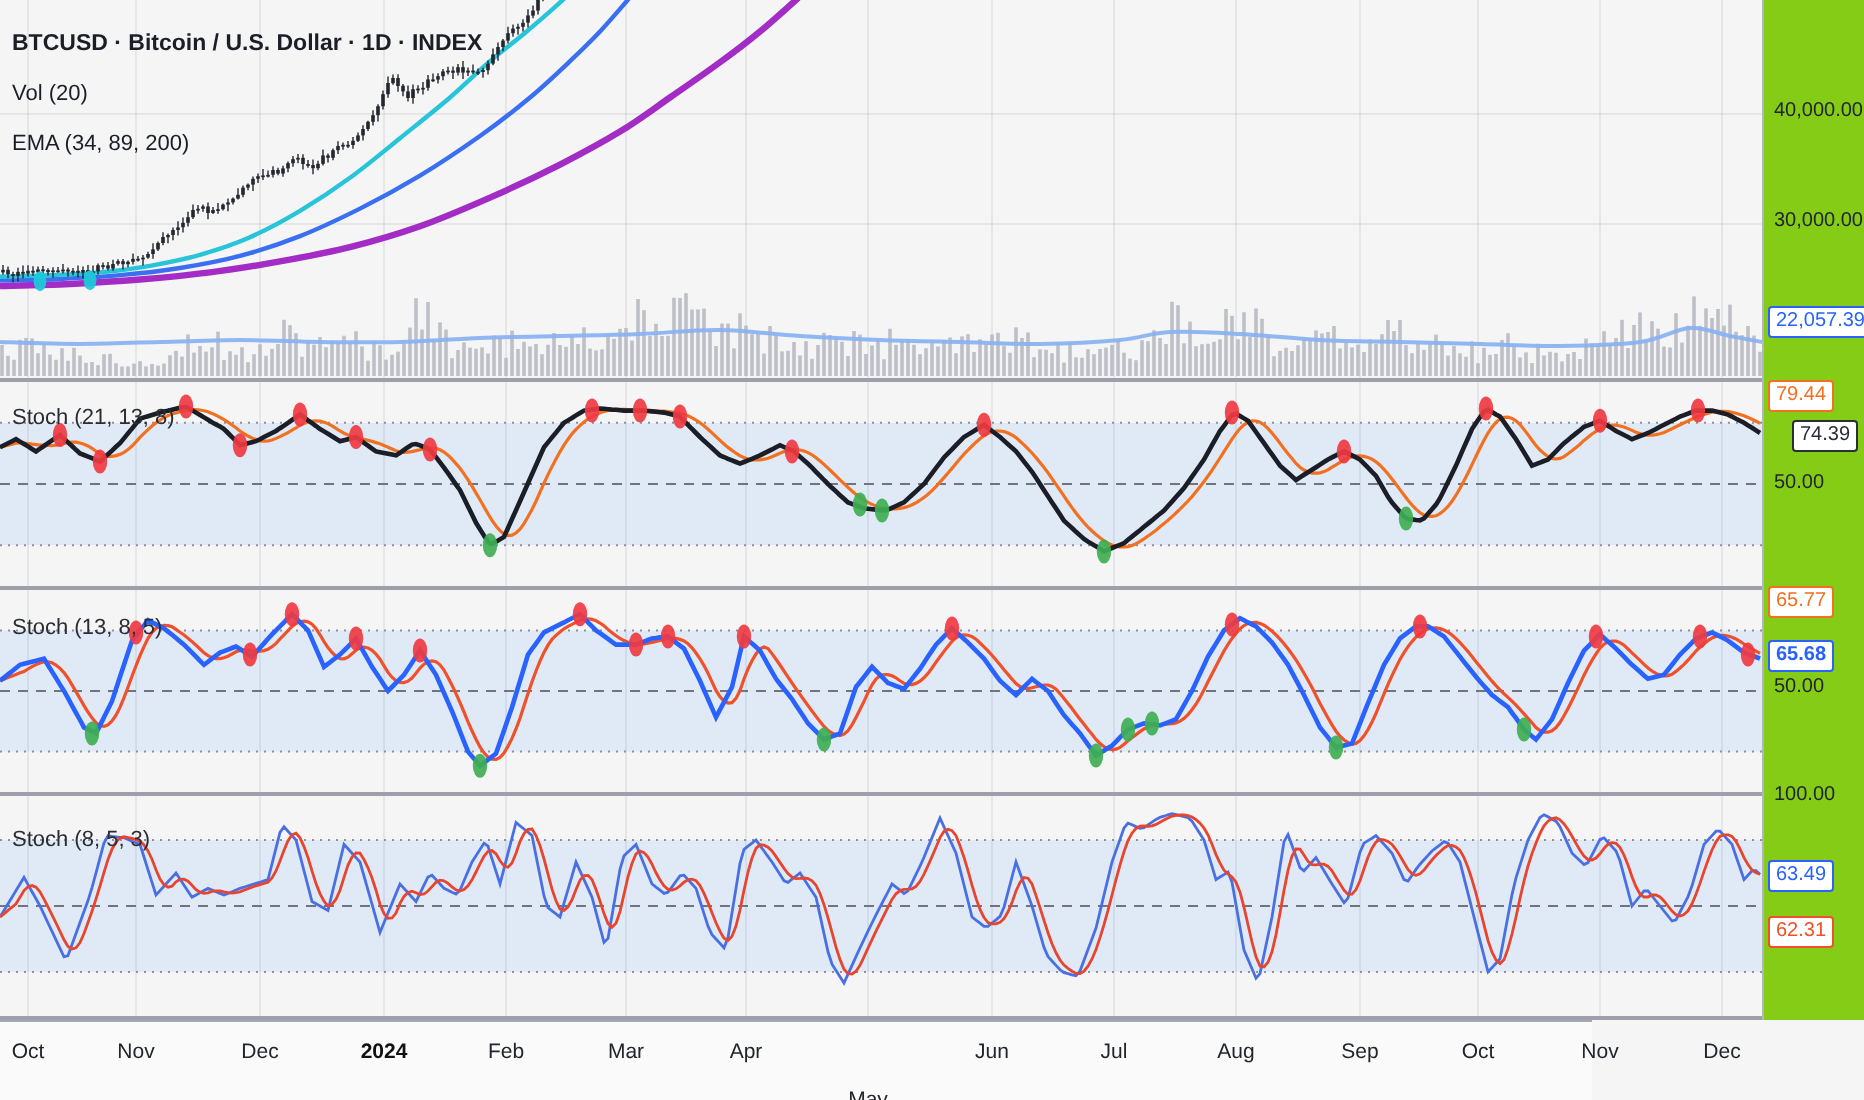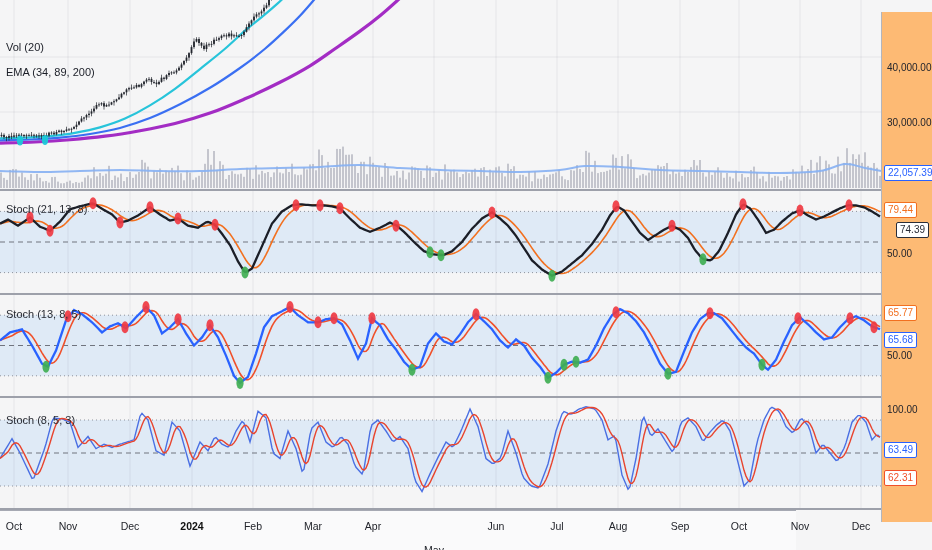--- a/index.html
+++ b/index.html
@@ -3,21 +3,21 @@
 <meta charset="utf-8">
 <style>
   html,body{margin:0;padding:0;background:#e9e9ea;}
   .app{position:relative;width:932px;height:550px;background:#f5f5f6;overflow:hidden;
        font-family:"Liberation Sans",sans-serif;-webkit-font-smoothing:antialiased;}
   #chart-svg{position:absolute;left:0;top:0;display:block;}
   .legend-line{position:absolute;left:6px;font-size:11px;color:#1b1e27;white-space:nowrap;z-index:5;}
   .legend-title{font-weight:700;font-size:11.5px;}
   .pane-label{position:absolute;left:6px;font-size:11px;color:#2a2d35;white-space:nowrap;z-index:5;}
   .sep{position:absolute;left:0;width:881px;height:2px;background:#9da0aa;z-index:4;}
-  .price-axis{position:absolute;left:881px;top:12px;width:51px;height:510px;background:#fdba74;
+  .price-axis{position:absolute;left:881px;top:0;width:51px;height:510px;background:#84cc16;
               border-left:1px solid #b2b5be;z-index:6;}
   .ax-plain{position:absolute;left:5px;font-size:10px;color:#23252c;white-space:nowrap;}
   .ax-box{position:absolute;left:2px;background:#ffffff;border:1px solid;border-radius:2px;
           font-size:10px;line-height:14px;padding:0 3px;white-space:nowrap;}
   .time-axis{position:absolute;left:0;top:510px;width:796px;height:40px;background:#fafafb;
              border-top:1px solid #a6a9b3;z-index:6;}
   .t-label{position:absolute;top:9px;transform:translateX(-50%);font-size:10.5px;color:#23252c;}
   .t-label.bold{font-weight:700;color:#111;}
 </style>
 </head>
@@ -675,20 +675,21 @@
       <ellipse cx="576" cy="361.7" rx="3.6" ry="6" fill="#3fae53" opacity="0.92"></ellipse>
       <ellipse cx="668" cy="373.8" rx="3.6" ry="6" fill="#3fae53" opacity="0.92"></ellipse>
       <ellipse cx="762" cy="364.7" rx="3.6" ry="6" fill="#3fae53" opacity="0.92"></ellipse>
       <line x1="0" y1="420" x2="881" y2="420" stroke="#8e929c" stroke-width="1" stroke-dasharray="1,3"></line>
       <line x1="0" y1="453" x2="881" y2="453" stroke="#70747e" stroke-width="1" stroke-dasharray="5,4"></line>
       <line x1="0" y1="486" x2="881" y2="486" stroke="#8e929c" stroke-width="1" stroke-dasharray="1,3"></line>
       <path d="M0.0,458.5L2.0,455.2L4.0,451.9L6.0,448.6L8.0,445.3L10.0,442.0L12.0,438.7L14.0,442.3L16.0,445.9L18.0,449.4L20.0,453.0L22.0,457.2L24.0,461.5L26.0,465.7L28.0,469.9L30.0,474.2L32.0,478.4L34.0,477.8L36.0,472.3L38.0,466.8L40.0,461.3L42.0,455.8L44.0,450.3L46.0,443.8L48.0,436.4L50.0,428.9L52.0,421.5L54.0,417.9L56.0,418.2L58.0,418.4L60.0,418.7L62.0,418.9L64.0,419.7L66.0,420.6L68.0,421.4L70.0,422.2L72.0,428.5L74.0,434.9L76.0,441.2L78.0,447.5L80.0,445.3L82.0,443.1L84.0,440.9L86.0,438.7L88.0,436.5L90.0,439.5L92.0,442.6L94.0,445.6L96.0,448.6L98.0,447.5L100.0,446.4L102.0,445.3L104.0,444.2L106.0,445.0L108.0,445.9L110.0,446.7L112.0,447.5L114.0,446.7L116.0,445.9L118.0,445.0L120.0,444.2L122.0,443.6L124.0,442.9L126.0,442.3L128.0,441.7L130.0,441.1L132.0,440.4L134.0,439.8L136.0,431.9L138.0,424.1L140.0,416.2L142.0,413.4L144.0,415.6L146.0,417.8L148.0,420.0L150.0,427.7L152.0,435.4L154.0,443.1L156.0,450.8L158.0,451.9L160.0,453.0L162.0,454.1L164.0,455.2L166.0,446.9L168.0,438.7L170.0,430.4L172.0,422.2L174.0,424.4L176.0,426.6L178.0,428.8L180.0,431.0L182.0,438.0L184.0,445.1L186.0,452.1L188.0,459.2L190.0,466.2L192.0,461.4L194.0,456.5L196.0,451.7L198.0,446.8L200.0,442.0L202.0,444.2L204.0,446.4L206.0,448.6L208.0,450.8L210.0,446.7L212.0,442.6L214.0,438.5L216.0,437.6L218.0,439.8L220.0,442.0L222.0,444.2L224.0,445.1L226.0,446.1L228.0,447.0L230.0,445.1L232.0,440.4L234.0,435.7L236.0,431.0L238.0,427.9L240.0,424.7L242.0,421.6L244.0,423.1L246.0,429.4L248.0,435.7L250.0,442.0L252.0,434.3L254.0,426.6L256.0,418.9L258.0,411.2L260.0,412.9L262.0,414.5L264.0,416.1L266.0,417.8L268.0,427.9L270.0,437.9L272.0,448.0L274.0,453.8L276.0,455.4L278.0,456.9L280.0,458.5L282.0,451.6L284.0,444.8L286.0,437.9L288.0,431.0L290.0,435.4L292.0,439.8L294.0,444.2L296.0,448.6L298.0,456.1L300.0,463.7L302.0,471.2L304.0,469.2L306.0,457.7L308.0,446.1L310.0,434.6L312.0,427.9L314.0,426.0L316.0,424.1L318.0,422.2L320.0,427.1L322.0,432.1L324.0,437.1L326.0,442.0L328.0,443.6L330.0,445.1L332.0,446.7L334.0,446.1L336.0,443.4L338.0,440.6L340.0,437.9L342.0,437.6L344.0,439.8L346.0,442.0L348.0,444.2L350.0,450.5L352.0,456.8L354.0,463.1L356.0,467.3L358.0,469.5L360.0,471.7L362.0,473.9L364.0,468.8L366.0,456.4L368.0,444.1L370.0,431.7L372.0,424.7L374.0,423.1L376.0,421.6L378.0,420.0L380.0,422.8L382.0,425.5L384.0,428.3L386.0,431.0L388.0,434.1L390.0,437.3L392.0,440.4L394.0,441.2L396.0,439.6L398.0,438.1L400.0,436.5L402.0,439.5L404.0,442.6L406.0,445.6L408.0,448.6L410.0,457.7L412.0,466.8L414.0,475.9L416.0,482.1L418.0,485.2L420.0,488.4L422.0,491.5L424.0,487.1L426.0,482.7L428.0,478.3L430.0,473.9L432.0,469.8L434.0,465.6L436.0,461.5L438.0,457.4L440.0,453.6L442.0,449.7L444.0,445.9L446.0,442.0L448.0,443.6L450.0,445.1L452.0,446.7L454.0,445.4L456.0,441.3L458.0,437.2L460.0,433.1L462.0,428.6L464.0,423.7L466.0,418.8L468.0,413.9L470.0,409.0L472.0,413.4L474.0,417.8L476.0,422.2L478.0,426.6L480.0,434.6L482.0,442.6L484.0,450.5L486.0,458.5L488.0,460.1L490.0,461.6L492.0,463.2L494.0,463.2L496.0,461.5L498.0,459.9L500.0,458.2L502.0,453.6L504.0,446.1L506.0,438.5L508.0,431.0L510.0,436.5L512.0,442.0L514.0,447.5L516.0,453.0L518.0,459.9L520.0,466.8L522.0,473.7L524.0,478.3L526.0,480.5L528.0,482.7L530.0,484.9L532.0,486.3L534.0,486.8L536.0,487.4L538.0,487.9L540.0,485.5L542.0,480.1L544.0,474.8L546.0,469.4L548.0,464.0L550.0,455.8L552.0,447.5L554.0,439.3L556.0,431.0L558.0,425.3L560.0,419.7L562.0,414.0L564.0,411.6L566.0,412.4L568.0,413.3L570.0,414.1L572.0,413.8L574.0,412.4L576.0,411.1L578.0,409.7L580.0,408.7L582.0,408.1L584.0,407.4L586.0,406.8L588.0,407.3L590.0,407.8L592.0,408.3L594.0,408.8L596.0,410.6L598.0,413.7L600.0,416.9L602.0,420.0L604.0,426.6L606.0,433.2L608.0,439.8L610.0,438.5L612.0,437.3L614.0,436.0L616.0,441.1L618.0,452.4L620.0,463.7L622.0,475.0L624.0,479.7L626.0,484.4L628.0,489.1L630.0,486.8L632.0,477.4L634.0,467.9L636.0,458.5L638.0,445.9L640.0,433.4L642.0,420.8L644.0,417.3L646.0,422.8L648.0,428.3L650.0,433.8L652.0,435.4L654.0,433.2L656.0,431.0L658.0,428.8L660.0,432.1L662.0,435.4L664.0,438.7L666.0,442.0L668.0,445.1L670.0,448.3L672.0,451.4L674.0,449.1L676.0,441.4L678.0,433.8L680.0,426.1L682.0,421.6L684.0,420.3L686.0,419.1L688.0,417.8L690.0,420.0L692.0,422.2L694.0,424.4L696.0,426.6L698.0,431.0L700.0,435.4L702.0,439.8L704.0,440.5L706.0,437.6L708.0,434.7L710.0,432.1L712.0,429.9L714.0,427.7L716.0,425.5L718.0,423.9L720.0,422.4L722.0,420.8L724.0,421.6L726.0,424.7L728.0,427.9L730.0,431.0L732.0,438.9L734.0,446.7L736.0,454.6L738.0,462.4L740.0,470.3L742.0,478.1L744.0,486.0L746.0,483.8L748.0,481.6L750.0,479.4L752.0,468.7L754.0,458.0L756.0,447.3L758.0,438.9L760.0,432.6L762.0,426.3L764.0,420.0L766.0,416.2L768.0,412.5L770.0,408.7L772.0,407.4L774.0,408.4L776.0,409.6L778.0,410.6L780.0,413.4L782.0,417.8L784.0,422.2L786.0,426.6L788.0,428.5L790.0,430.4L792.0,432.3L794.0,431.3L796.0,427.4L798.0,423.6L800.0,419.7L802.0,418.9L804.0,421.1L806.0,423.3L808.0,425.5L810.0,430.4L812.0,437.9L814.0,445.5L816.0,453.0L818.0,450.5L820.0,448.0L822.0,445.5L824.0,445.5L826.0,448.0L828.0,450.5L830.0,453.0L832.0,455.5L834.0,458.0L836.0,460.5L838.0,459.9L840.0,456.0L842.0,452.2L844.0,448.3L846.0,442.9L848.0,436.0L850.0,429.1L852.0,422.2L854.0,420.0L856.0,417.8L858.0,415.6L860.0,415.6L862.0,417.8L864.0,420.0L866.0,422.2L868.0,428.1L870.0,433.9L872.0,439.8L874.0,437.6L876.0,435.4L878.0,435.3L880.0,437.2" fill="none" stroke="#4a6fe3" stroke-width="1.4"></path>
       <path d="M0.0,458.5L2.0,456.9L4.0,455.2L6.0,453.6L8.0,451.9L10.0,448.6L12.0,445.3L14.0,443.4L16.0,442.8L18.0,443.6L20.0,445.9L22.0,449.6L24.0,453.4L26.0,457.4L28.0,461.5L30.0,465.7L32.0,469.9L34.0,473.2L36.0,474.5L38.0,473.9L40.0,471.3L42.0,466.8L44.0,461.3L46.0,455.6L48.0,449.5L50.0,443.0L52.0,436.2L54.0,429.7L56.0,424.6L58.0,421.0L60.0,418.9L62.0,418.4L64.0,418.8L66.0,419.2L68.0,419.8L70.0,420.6L72.0,422.5L74.0,425.5L76.0,429.6L78.0,434.9L80.0,439.5L82.0,442.4L84.0,443.6L86.0,443.1L88.0,440.9L90.0,439.7L92.0,439.6L94.0,440.6L96.0,442.6L98.0,444.8L100.0,446.1L102.0,446.7L104.0,446.4L106.0,445.7L108.0,445.4L110.0,445.4L112.0,445.9L114.0,446.3L116.0,446.5L118.0,446.3L120.0,445.9L122.0,445.1L124.0,444.3L126.0,443.6L128.0,442.9L130.0,442.3L132.0,441.7L134.0,441.1L136.0,439.0L138.0,435.5L140.0,430.5L142.0,425.1L144.0,420.3L146.0,417.4L148.0,416.6L150.0,418.9L152.0,423.3L154.0,428.8L156.0,435.4L158.0,441.8L160.0,446.8L162.0,450.6L164.0,453.0L166.0,452.2L168.0,449.6L170.0,445.1L172.0,438.7L174.0,432.5L176.0,428.5L178.0,426.5L180.0,426.6L182.0,429.8L184.0,433.9L186.0,439.0L188.0,445.1L190.0,452.1L192.0,456.8L194.0,459.1L196.0,459.0L198.0,456.5L200.0,451.7L202.0,448.2L204.0,446.2L206.0,445.6L208.0,446.4L210.0,447.3L212.0,447.0L214.0,445.5L216.0,443.3L218.0,441.1L220.0,440.1L222.0,440.4L224.0,441.7L226.0,443.4L228.0,444.9L230.0,445.5L232.0,444.8L234.0,442.9L236.0,439.9L238.0,436.0L240.0,431.9L242.0,428.2L244.0,425.7L246.0,425.3L248.0,426.9L250.0,430.4L252.0,432.9L254.0,433.6L256.0,431.5L258.0,426.6L260.0,420.8L262.0,416.8L264.0,414.7L266.0,414.5L268.0,417.8L270.0,422.8L272.0,429.5L274.0,437.1L276.0,444.6L278.0,450.4L280.0,454.5L282.0,455.2L284.0,453.4L286.0,449.9L288.0,444.8L290.0,440.1L292.0,437.8L294.0,437.7L296.0,439.8L298.0,444.8L300.0,450.5L302.0,456.8L304.0,461.8L306.0,463.6L308.0,461.6L310.0,455.8L312.0,447.1L314.0,438.4L316.0,431.7L318.0,426.9L320.0,425.5L322.0,426.3L324.0,428.5L326.0,432.1L328.0,436.4L330.0,440.0L332.0,442.9L334.0,444.7L336.0,445.0L338.0,444.4L340.0,442.9L342.0,441.1L344.0,439.9L346.0,439.6L348.0,440.3L350.0,442.8L352.0,446.7L354.0,451.3L356.0,456.4L358.0,461.4L360.0,465.7L362.0,469.1L364.0,470.2L366.0,468.1L368.0,463.0L370.0,455.0L372.0,445.1L374.0,436.0L376.0,429.0L378.0,424.2L380.0,422.4L382.0,422.6L384.0,423.6L386.0,425.5L388.0,428.3L390.0,431.2L392.0,434.2L394.0,436.8L396.0,438.5L398.0,439.3L400.0,439.2L402.0,439.0L404.0,439.3L406.0,440.4L408.0,442.6L410.0,446.8L412.0,452.3L414.0,458.9L416.0,466.2L418.0,473.6L420.0,479.7L422.0,484.6L424.0,486.8L426.0,487.0L428.0,485.6L430.0,482.7L432.0,478.4L434.0,474.1L436.0,469.8L438.0,465.6L440.0,461.6L442.0,457.6L444.0,453.6L446.0,449.7L448.0,446.9L450.0,445.3L452.0,444.7L454.0,444.6L456.0,444.4L458.0,443.2L460.0,440.7L462.0,437.1L464.0,432.8L466.0,428.3L468.0,423.6L470.0,418.8L472.0,415.7L474.0,414.6L476.0,415.3L478.0,417.8L480.0,422.9L482.0,428.7L484.0,435.3L486.0,442.6L488.0,449.2L490.0,454.7L492.0,458.8L494.0,461.3L496.0,461.9L498.0,461.9L500.0,461.2L502.0,459.3L504.0,455.9L506.0,451.3L508.0,445.5L510.0,441.2L512.0,438.8L514.0,439.1L516.0,442.0L518.0,447.8L520.0,453.8L522.0,460.2L524.0,466.4L526.0,471.9L528.0,476.4L530.0,480.0L532.0,482.5L534.0,484.2L536.0,485.6L538.0,486.7L540.0,486.8L542.0,485.6L544.0,483.1L546.0,479.5L548.0,474.8L550.0,468.8L552.0,462.3L554.0,455.2L556.0,447.5L558.0,439.8L560.0,432.6L562.0,425.9L564.0,420.3L566.0,416.6L568.0,414.2L570.0,413.1L572.0,413.0L574.0,413.2L576.0,412.9L578.0,412.2L580.0,411.1L582.0,410.0L584.0,409.0L586.0,408.1L588.0,407.7L590.0,407.5L592.0,407.5L594.0,407.8L596.0,408.5L598.0,409.8L600.0,411.6L602.0,414.0L604.0,417.5L606.0,422.1L608.0,427.3L610.0,431.6L612.0,435.1L614.0,437.0L616.0,438.5L618.0,441.1L620.0,446.1L622.0,453.6L624.0,462.4L626.0,471.0L628.0,478.4L630.0,483.0L632.0,483.5L634.0,481.1L636.0,475.9L638.0,467.3L640.0,456.6L642.0,445.3L644.0,435.2L646.0,428.0L648.0,424.5L650.0,424.6L652.0,427.5L654.0,430.7L656.0,432.3L658.0,432.4L660.0,432.1L662.0,432.1L664.0,433.2L666.0,435.4L668.0,438.7L670.0,441.9L672.0,445.1L674.0,447.2L676.0,447.1L678.0,444.8L680.0,440.4L682.0,434.4L684.0,428.6L686.0,424.1L688.0,421.0L690.0,419.7L692.0,419.9L694.0,420.7L696.0,422.2L698.0,424.8L700.0,427.9L702.0,431.4L704.0,434.7L706.0,436.9L708.0,437.6L710.0,436.9L712.0,435.0L714.0,432.4L716.0,430.0L718.0,427.8L720.0,425.9L722.0,424.1L724.0,422.8L726.0,422.7L728.0,423.5L730.0,425.2L732.0,428.8L734.0,433.8L736.0,439.8L738.0,446.7L740.0,454.6L742.0,462.4L744.0,470.3L746.0,476.1L748.0,480.0L750.0,481.8L752.0,479.9L754.0,474.3L756.0,467.0L758.0,458.5L760.0,449.1L762.0,440.6L764.0,433.0L766.0,426.8L768.0,421.5L770.0,416.7L772.0,412.9L774.0,410.6L776.0,409.3L778.0,408.9L780.0,409.9L782.0,412.0L784.0,414.7L786.0,418.1L788.0,421.7L790.0,425.1L792.0,428.0L794.0,429.8L796.0,430.0L798.0,429.0L800.0,426.9L802.0,424.2L804.0,422.1L806.0,421.3L808.0,421.7L810.0,423.8L812.0,427.6L814.0,432.5L816.0,438.4L818.0,443.4L820.0,447.0L822.0,448.5L824.0,448.5L826.0,447.5L828.0,447.5L830.0,448.5L832.0,450.5L834.0,453.0L836.0,455.5L838.0,457.4L840.0,458.0L842.0,457.3L844.0,455.4L846.0,451.9L848.0,447.1L850.0,441.7L852.0,435.7L854.0,430.1L856.0,425.0L858.0,420.9L860.0,418.2L862.0,417.4L864.0,417.4L866.0,418.2L868.0,420.7L870.0,424.4L872.0,428.8L874.0,432.3L876.0,435.0L878.0,436.4L880.0,437.1" fill="none" stroke="#e8442e" stroke-width="1.4"></path>
     </svg>
 
+  <div class="legend-line legend-title" style="top:16px">BTCUSD · Bitcoin / U.S. Dollar · 1D · INDEX</div>
   <div class="legend-line" style="top:41px">Vol (20)</div>
   <div class="legend-line" style="top:66px">EMA (34, 89, 200)</div>
 
   <div class="pane-label" style="top:203px">Stoch (21, 13, 8)</div>
   <div class="pane-label" style="top:308px">Stoch (13, 8, 5)</div>
   <div class="pane-label" style="top:414px">Stoch (8, 5, 3)</div>
 
   <div class="sep" style="top:189px"></div>
   <div class="sep" style="top:293px"></div>
   <div class="sep" style="top:396px"></div>
@@ -697,21 +698,21 @@
   <div class="price-axis" id="price-axis">
       <div class="ax-plain" style="top: 50px;">40,000.00</div>
       <div class="ax-plain" style="top: 105px;">30,000.00</div>
       <div class="ax-plain" style="top: 236px;">50.00</div>
       <div class="ax-plain" style="top: 338px;">50.00</div>
       <div class="ax-plain" style="top: 392px;">100.00</div>
       <div class="ax-box" style="top: 153px; color: rgb(41, 98, 255); border-color: rgb(41, 98, 255);">22,057.39</div>
       <div class="ax-box" style="top: 190px; color: rgb(242, 112, 31); border-color: rgb(242, 112, 31);">79.44</div>
       <div class="ax-box" style="top: 210px; color: rgb(42, 46, 57); border-color: rgb(42, 46, 57); margin-left: 12px;">74.39</div>
       <div class="ax-box" style="top: 293px; color: rgb(242, 112, 31); border-color: rgb(242, 112, 31);">65.77</div>
-      <div class="ax-box" style="top: 320px; color: rgb(41, 98, 255); border-color: rgb(41, 98, 255);">65.68</div>
+      <div class="ax-box" style="top: 320px; color: rgb(41, 98, 255); border-color: rgb(41, 98, 255); font-weight: bold;">65.68</div>
       <div class="ax-box" style="top: 430px; color: rgb(41, 98, 255); border-color: rgb(41, 98, 255);">63.49</div>
       <div class="ax-box" style="top: 458px; color: rgb(240, 80, 42); border-color: rgb(240, 80, 42);">62.31</div>
     </div>
   <div class="time-axis" id="time-axis">
       <div class="t-label" style="left: 14px;">Oct</div>
       <div class="t-label" style="left: 68px;">Nov</div>
       <div class="t-label" style="left: 130px;">Dec</div>
       <div class="t-label bold" style="left: 192px;">2024</div>
       <div class="t-label" style="left: 253px;">Feb</div>
       <div class="t-label" style="left: 313px;">Mar</div>

